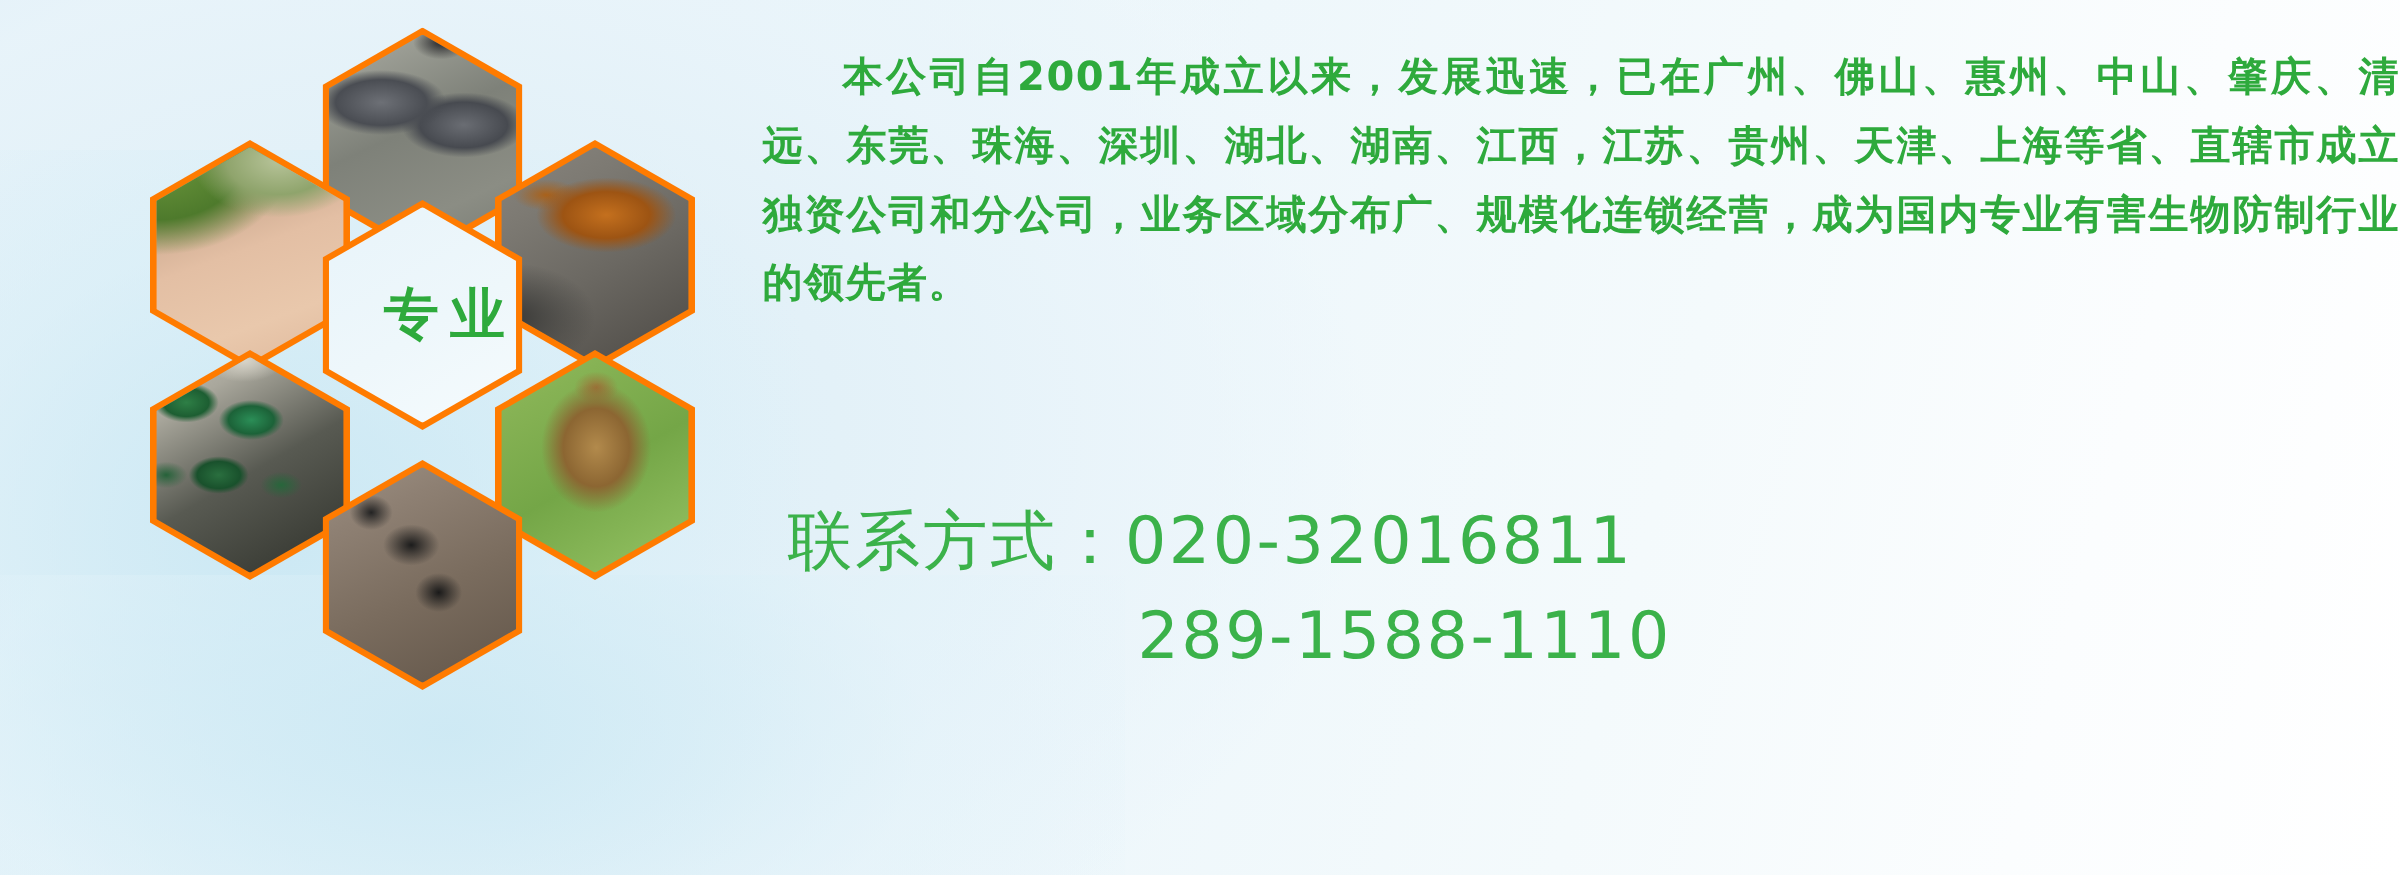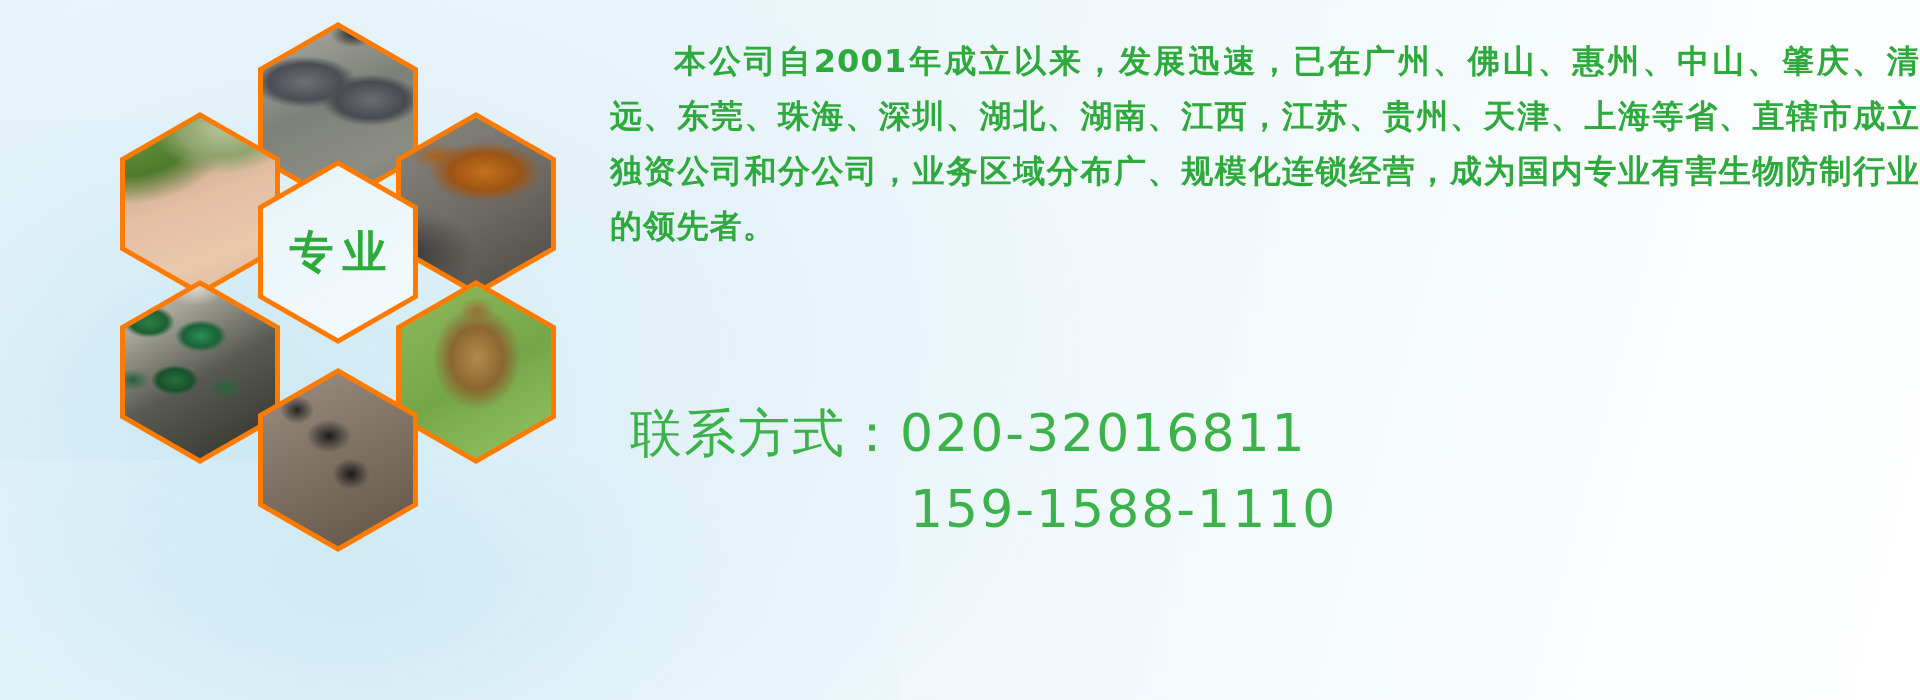--- a/index.html
+++ b/index.html
@@ -48,21 +48,21 @@
   #hex-roach    {left:306px; top:104px;}
   #hex-center   {left:168px; top:152px;}
   #hex-flies    {left:30px;  top:272px;}
   #hex-bug      {left:306px; top:272px;}
   #hex-ant      {left:168px; top:360px;}
 
   
   #hex-center{background:#ff7b00;}
   #hex-center .inner{
     background:linear-gradient(150deg,#e8f4fa 0%,#eef7fb 55%,#f5fbfd 100%);
-    display:flex;flex-direction:column;align-items:center;justify-content:center;
+    display:flex;flex-direction:row;align-items:center;justify-content:flex-end;
   }
   .center-line{
     color:#2eaa3c;font-weight:bold;font-size:44px;letter-spacing:9px;
     line-height:1.28;text-indent:9px;
     font-family:"DejaVu Sans","Liberation Sans",sans-serif;
   }
 
   
   .bg-mosquito{
     background:
@@ -180,18 +180,18 @@
     </div>
 
   </div>
 
   <div id="right-col">
 
     <div id="intro">本公司自2001年成立以来，发展迅速，已在广州、佛山、惠州、中山、肇庆、清远、东莞、珠海、深圳、湖北、湖南、江西，江苏、贵州、天津、上海等省、直辖市成立独资公司和分公司，业务区域分布广、规模化连锁经营，成为国内专业有害生物防制行业的领先者。</div>
 
     <div id="contact">
       <div class="contact-line" id="contact-line-1">联系方式：020-32016811</div>
-      <div class="contact-line" id="contact-line-2">159-1588-1110</div>
+      <div class="contact-line" id="contact-line-2">289-1588-1110</div>
     </div>
 
   </div>
 
 </div>
 
 </body></html>

